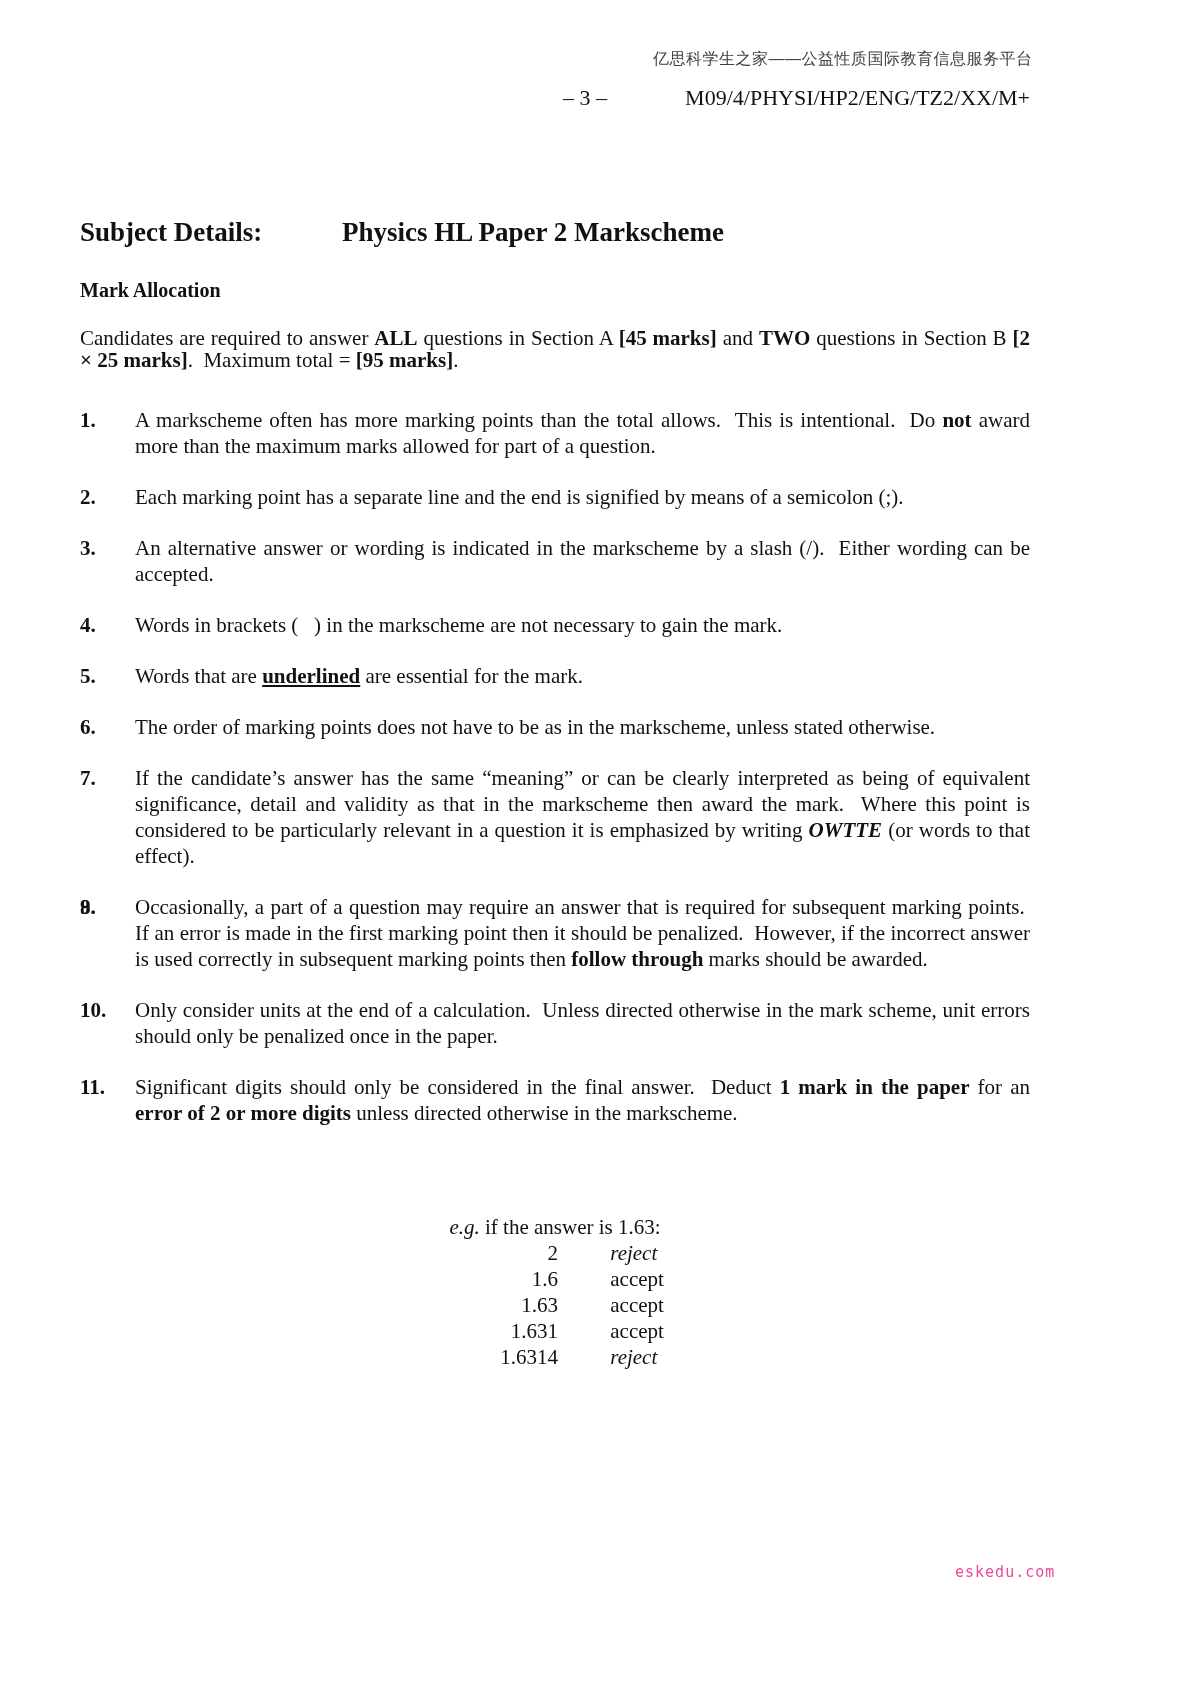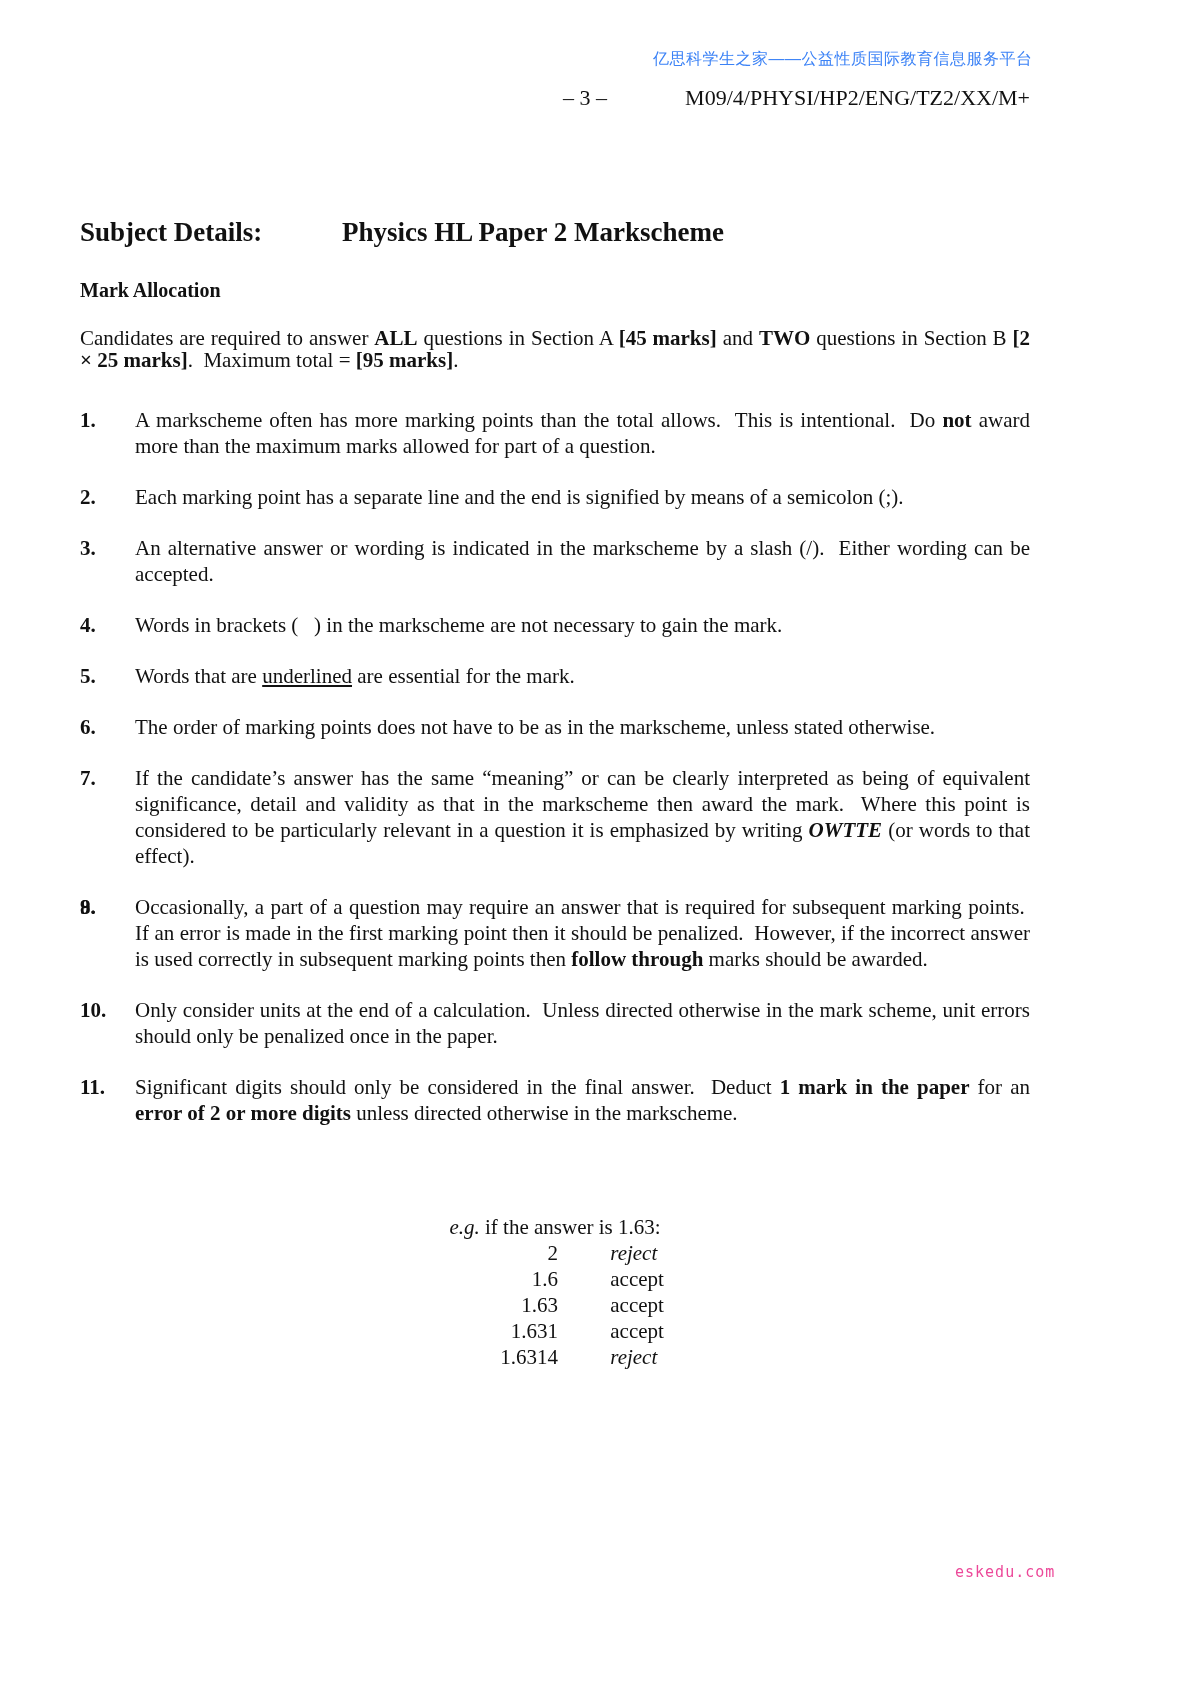--- a/index.html
+++ b/index.html
@@ -7,29 +7,29 @@
     position: relative;
     width: 1191px;
     height: 1685px;
     background: #ffffff;
     color: #111;
     font-family: "Liberation Serif", serif;
     overflow: hidden;
   }
   .b { font-weight: bold; }
   .i { font-style: italic; }
-  .u { text-decoration: underline; }
+  .u { text-decoration: underline; font-weight: bold; }
 
   .cn-banner {
     position: absolute;
     left: 653px;
     top: 49px;
     font-family: "Liberation Sans", sans-serif;
     font-size: 16px;
-    color: #3b82f6;
+    color: #404040;
     letter-spacing: 0.5px;
     white-space: nowrap;
   }
   .pageno {
     position: absolute;
     left: 563px;
     top: 85px;
     font-size: 22px;
     white-space: nowrap;
   }

